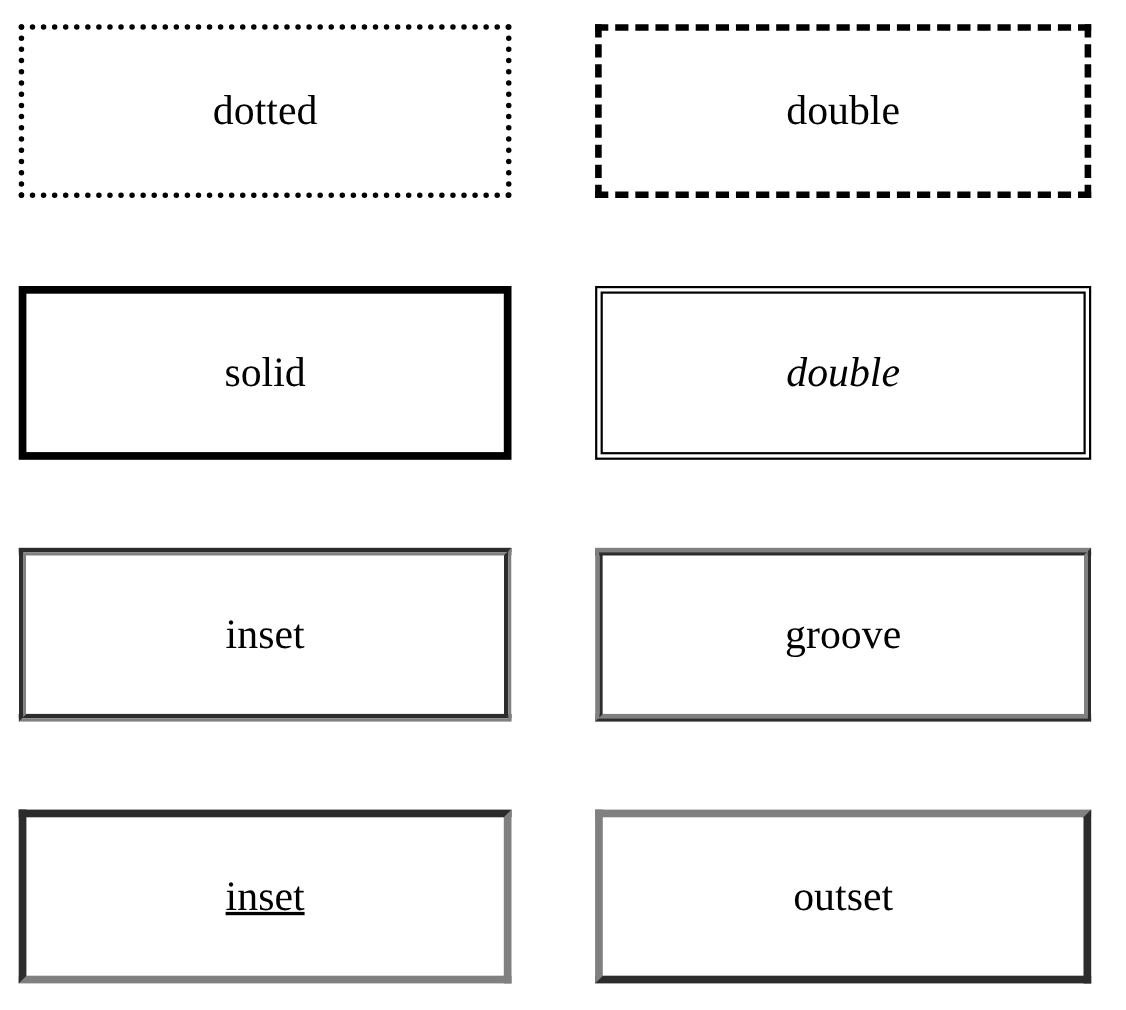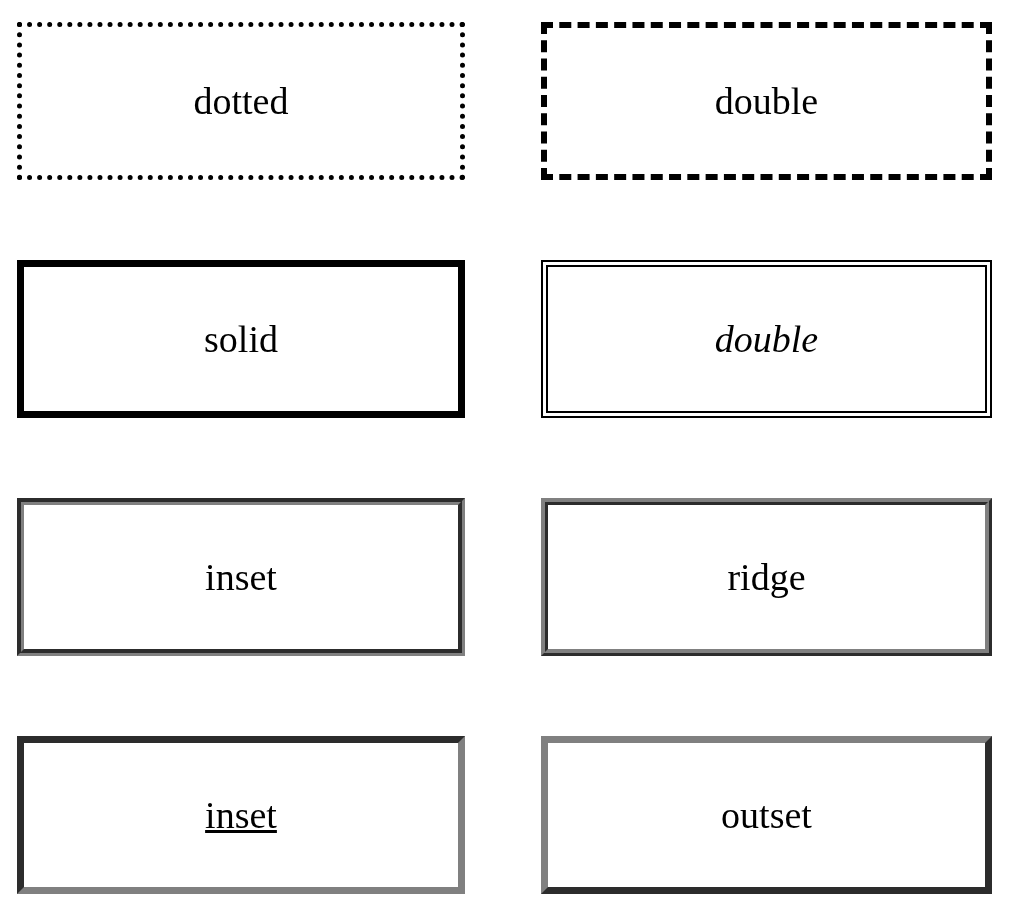--- a/index.html
+++ b/index.html
@@ -55,21 +55,21 @@
 
     <div class="box" style="border: 7px double rgb(0, 0, 0); font-style: italic;">
       <span class="box-label">double</span>
     </div>
 
     <div class="box" style="border: 7px groove rgb(128, 128, 128);">
       <span class="box-label">inset</span>
     </div>
 
     <div class="box" style="border: 7px ridge rgb(128, 128, 128);">
-      <span class="box-label">ridge</span>
+      <span class="box-label">groove</span>
     </div>
 
     <div class="box" style="border: 7px inset rgb(128, 128, 128); text-decoration: underline;">
       <span class="box-label">inset</span>
     </div>
 
     <div class="box" style="border: 7px outset rgb(128, 128, 128); align-items: center;">
       <span class="box-label">outset</span>
     </div>
 

